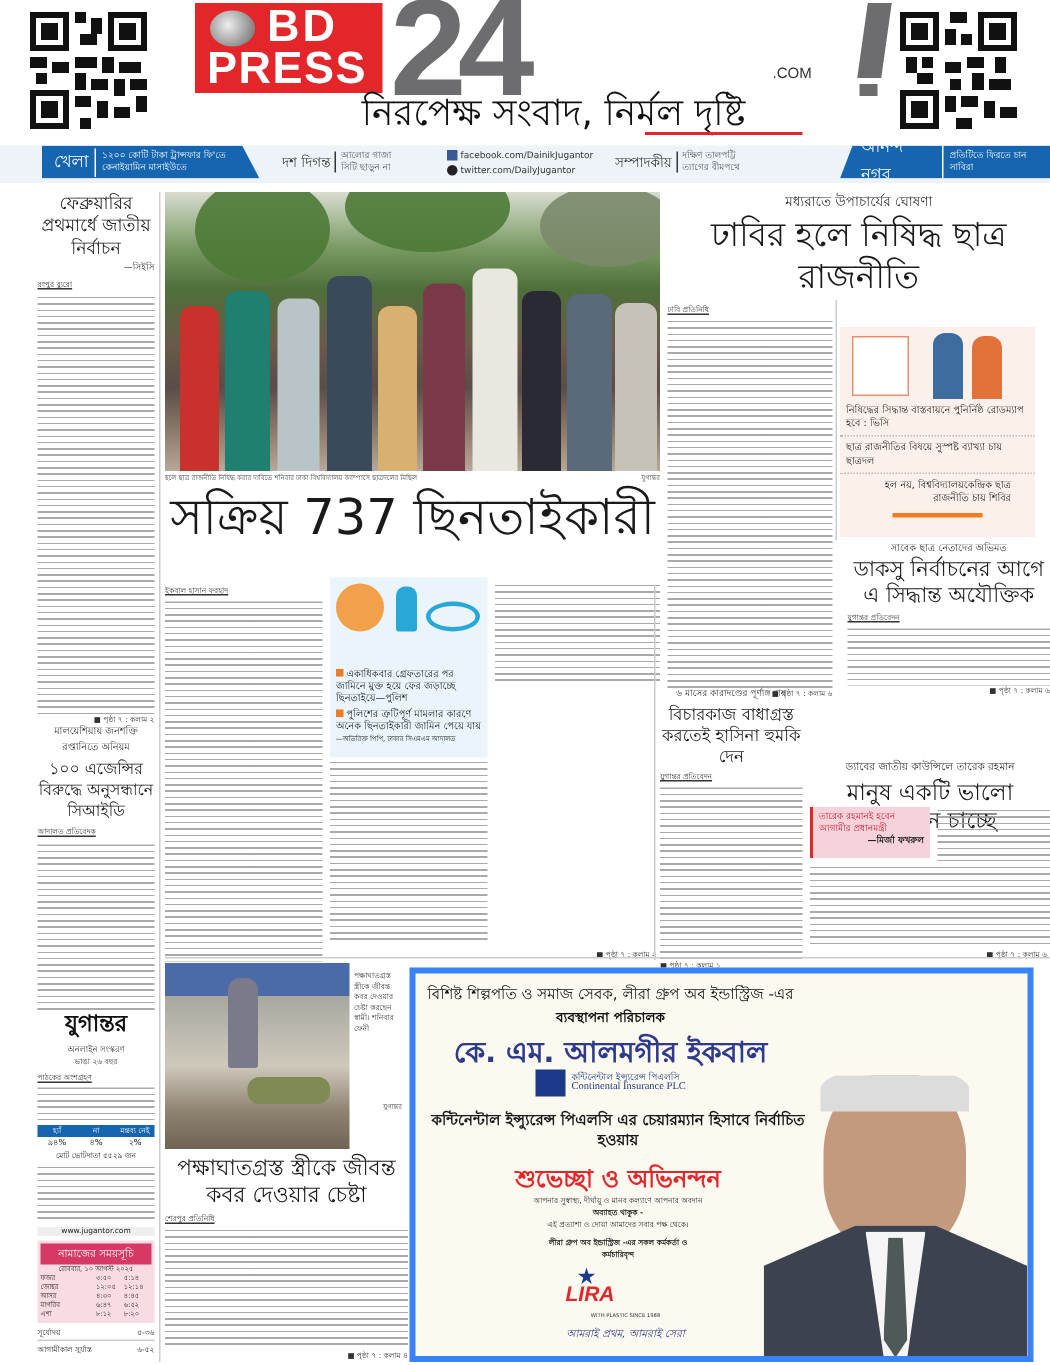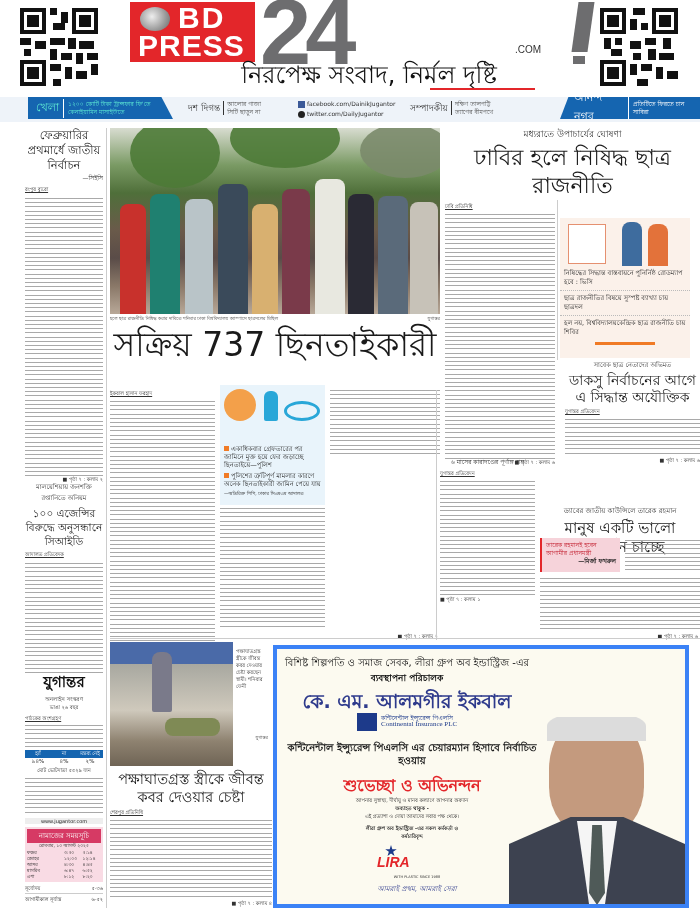--- a/index.html
+++ b/index.html
@@ -16,21 +16,21 @@
   .logo-globe { position: absolute; left: 10px; top: 5px; width: 30px; height: 24px; border-radius: 50%; background: radial-gradient(circle at 40% 40%, #eee 0%, #999 60%, #666 100%); }
   .logo-bd { position: absolute; left: 48px; top: 0px; font: bold 30px "Liberation Sans", sans-serif; letter-spacing: 2px; line-height: 32px; }
   .logo-press { position: absolute; left: 8px; top: 28px; font: bold 30px "Liberation Sans", sans-serif; letter-spacing: 1px; line-height: 32px; }
   .logo-24 { position: absolute; left: 260px; top: -14px; font: bold 92px "Liberation Sans", sans-serif; color: #6d6d6f; line-height: 92px; letter-spacing: -6px; }
   .logo-com { position: absolute; left: 355px; top: 22px; font: 10px "Liberation Sans", sans-serif; color: #333; }
   .tagline { position: absolute; left: 140px; top: 60px; width: 458px; text-align: center; font: 24px "DejaVu Sans", sans-serif; color: #111; line-height: 30px; }
   .tagline-underline { position: absolute; left: 430px; top: 88px; width: 105px; height: 2px; background: #e3262a; }
 
   
   .strip { position: absolute; left: 0; top: 97px; width: 700px; height: 25px; background: #eef3f9; }
-  .strip-left { position: absolute; left: 28px; top: 0; width: 145px; height: 22px; background: #1565b0; color: #5eead4; display: flex; align-items: center; clip-path: polygon(0 0, 92% 0, 100% 100%, 0 100%); }
+  .strip-left { position: absolute; left: 28px; top: 0; width: 145px; height: 22px; background: #1565b0; color: #ffffff; display: flex; align-items: center; clip-path: polygon(0 0, 92% 0, 100% 100%, 0 100%); }
   .strip-right { position: absolute; left: 560px; top: 0; width: 140px; height: 22px; background: #1565b0; color: #fff; display: flex; align-items: center; clip-path: polygon(6% 0, 100% 0, 100% 100%, 0 100%); }
   .strip-title { font-size: 11px; padding: 0 4px 0 8px; border-right: 1px solid #fff; }
   .strip-sub { font-size: 6px; padding-left: 4px; line-height: 8px; }
   .strip-mid { position: absolute; top: 3px; display: flex; align-items: center; font-size: 9px; color: #333; }
   .strip-mid .bar { width: 1px; height: 14px; background: #333; margin: 0 3px; }
   .strip-mid .sub { font-size: 6px; line-height: 8px; color: #555; }
   .social { position: absolute; left: 298px; top: 2px; font-size: 6px; color: #333; line-height: 10px; }
   .social .fb { display: inline-block; width: 7px; height: 7px; background: #3b5998; margin-right: 2px; vertical-align: middle; }
   .social .tw { display: inline-block; width: 7px; height: 7px; background: #222; border-radius: 50%; margin-right: 2px; vertical-align: middle; }
 
@@ -322,34 +322,35 @@
   <div class="cont">■ পৃষ্ঠা ৭ : কলাম ৬</div>
 </div>
 <div class="illus">
   <div style="height:48px; position:relative;">
     <div class="abs" style="left:8px; top:6px; width:38px; height:40px; border:1px solid #e59070; background:#fff;"></div>
     <div class="abs" style="left:62px; top:4px; width:20px; height:44px; background:#3e6c9e; border-radius:8px 8px 0 0;"></div>
     <div class="abs" style="left:88px; top:6px; width:20px; height:42px; background:#e3723a; border-radius:8px 8px 0 0;"></div>
   </div>
   <div style="font-size:6.5px; line-height:9px; padding:3px 4px; border-bottom:1px dotted #bbb;">নিষিদ্ধের সিদ্ধান্ত বাস্তবায়নে পুনির্নিষ্ঠ রোডম্যাপ হবে : ভিসি</div>
   <div style="font-size:6.5px; line-height:9px; padding:3px 4px; border-bottom:1px dotted #bbb;">ছাত্র রাজনীতির বিষয়ে সুস্পষ্ট ব্যাখ্যা চায় ছাত্রদল</div>
-  <div style="font-size:6.5px; line-height:9px; padding:3px 4px;">হল নয়, বিশ্ববিদ্যালয়কেন্দ্রিক ছাত্র রাজনীতি চায় শিবির</div>
+  <div style="font-size:6.5px; line-height:9px; padding:3px 16px;text-align:right;">হল নয়, বিশ্ববিদ্যালয়কেন্দ্রিক ছাত্র রাজনীতি চায় শিবির</div>
   <div style="height:3px; width:60px; margin:2px auto 0; background:#f07b26;"></div>
 </div>
 
 <div class="abs" style="left:565px; top:360px; width:135px;">
   <div class="kicker" style="font-size:6.5px;">সাবেক ছাত্র নেতাদের অভিমত</div>
   <div class="h-med" style="font-size:14px; line-height:17px; margin-top:1px;">ডাকসু নির্বাচনের আগে এ সিদ্ধান্ত অযৌক্তিক</div>
   <div class="byline" style="margin-top:2px;">যুগান্তর প্রতিবেদন</div>
   <div class="lines" style="height:38px; margin-top:3px;"></div>
   <div class="cont">■ পৃষ্ঠা ৭ : কলাম ৬</div>
 </div>
 
 <div class="abs" style="left:440px; top:457px; width:95px;">
   <div class="kicker" style="font-size:6px;">৬ মাসের কারাদণ্ডের পূর্ণাঙ্গ রায়</div>
+  <div class="h-med" style="font-size:11px; line-height:14px; margin-top:2px;">বিচারকাজ বাধাগ্রস্ত করতেই হাসিনা হুমকি দেন</div>
   <div class="byline" style="margin-top:2px;">যুগান্তর প্রতিবেদন</div>
   <div class="lines" style="height:115px; margin-top:3px;"></div>
   <div class="cont" style="text-align:left;">■ পৃষ্ঠা ৭ : কলাম ১</div>
 </div>
 
 <div class="abs" style="left:540px; top:457px; width:160px;">
   <div class="kicker" style="font-size:7px;margin-top:48px;">ড্যাবের জাতীয় কাউন্সিলে তারেক রহমান</div>
   <div class="h-med" style="font-size:15px; line-height:19px; margin-top:2px;">মানুষ একটি ভালো পরিবর্তন চাচ্ছে</div>
   <div class="byline" style="margin-top:2px;">যুগান্তর প্রতিবেদন</div>
 </div>

